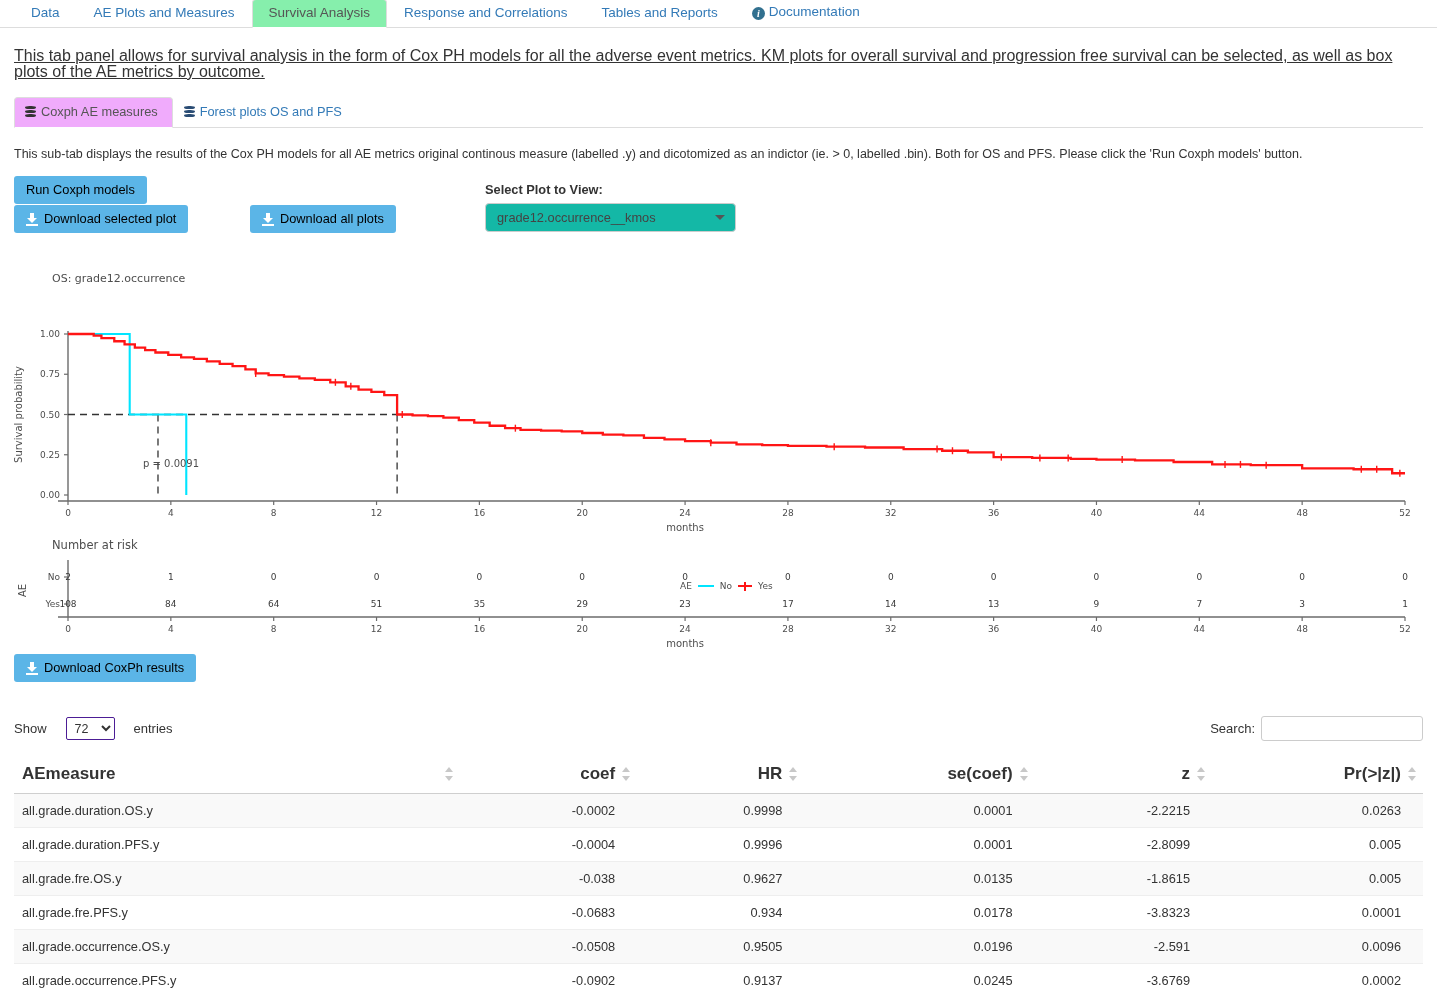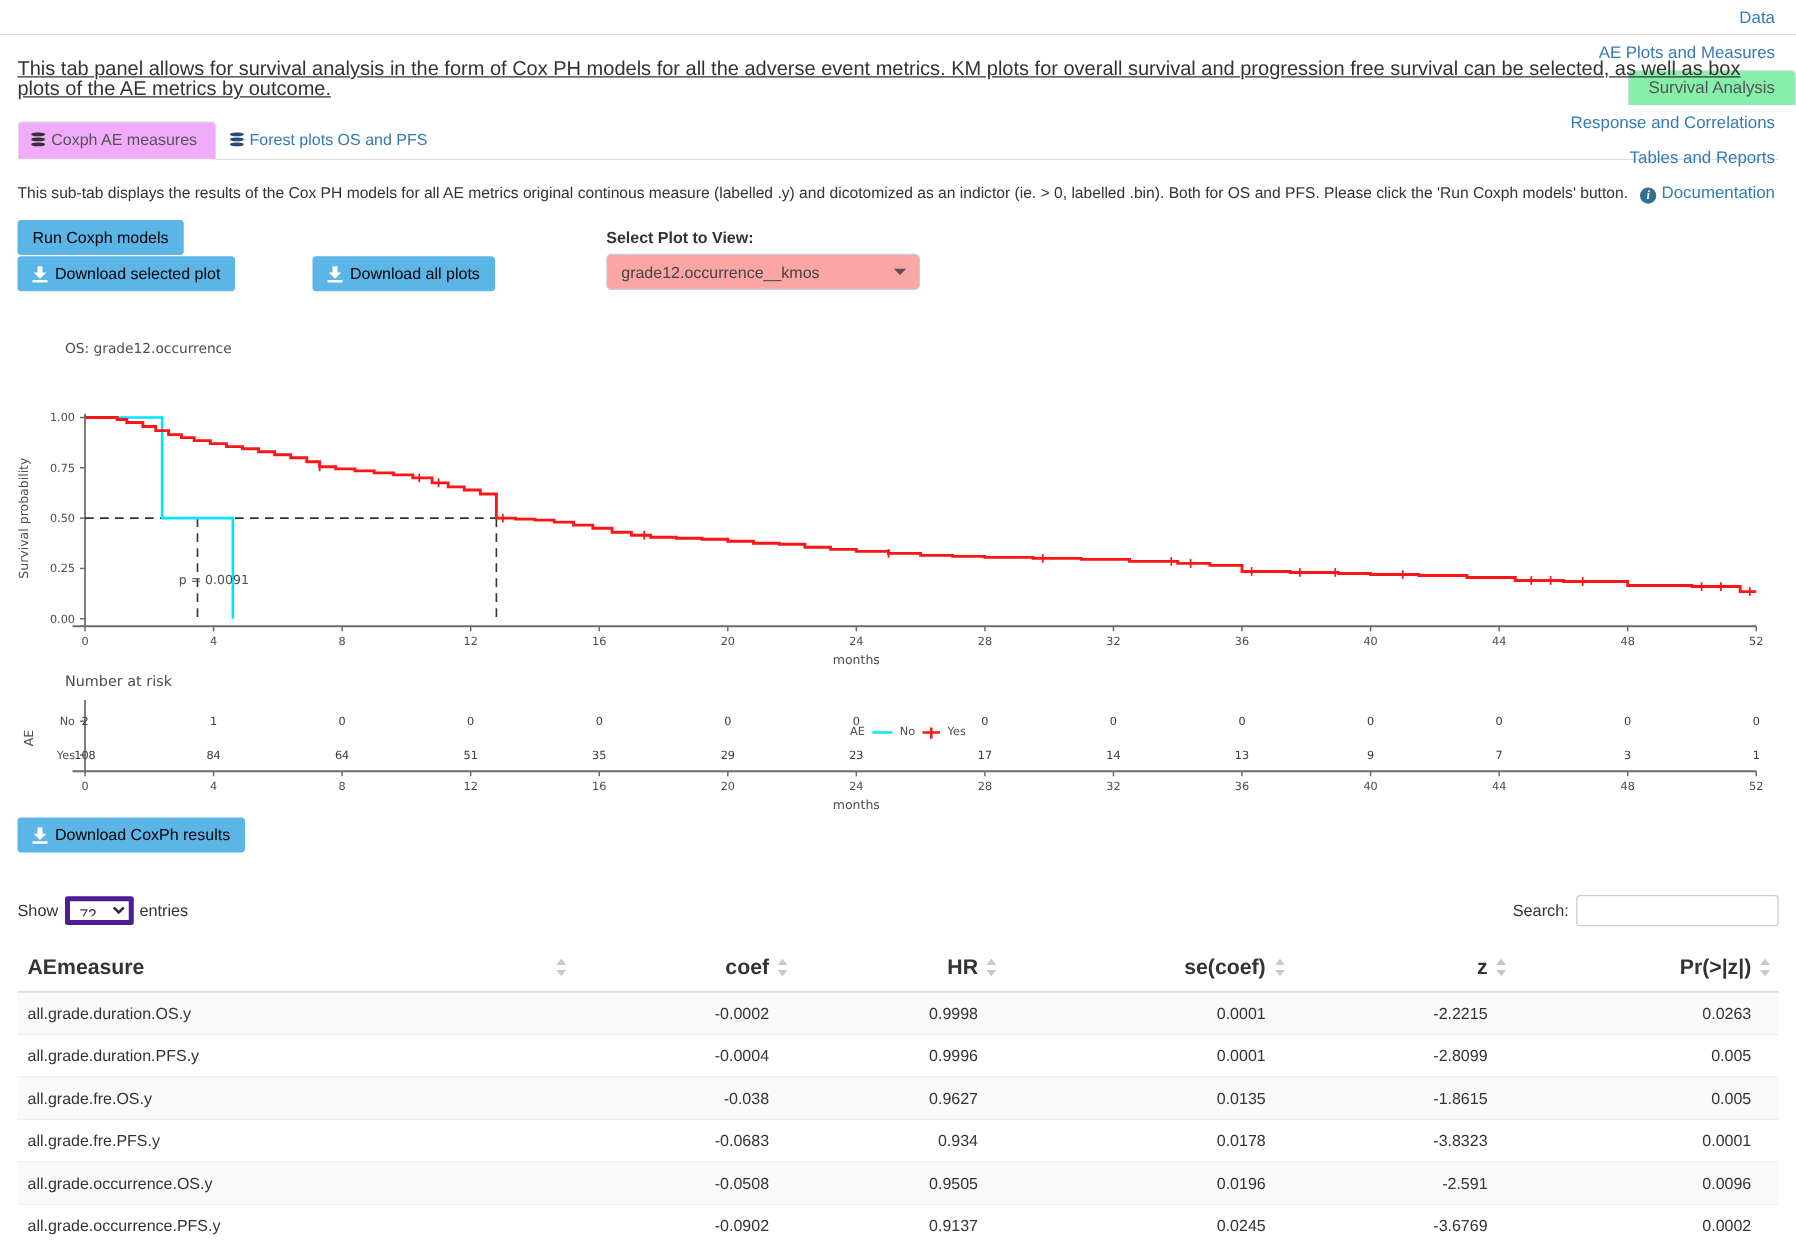--- a/index.html
+++ b/index.html
@@ -12,21 +12,20 @@
   }
   * { box-sizing: border-box; }
 
   
   .navtabs {
     display: flex;
     align-items: flex-end;
     border-bottom: 1px solid #dddddd;
     height: 28px;
     padding-left: 14px;
-    flex-direction: column;
   }
   .navtab {
     font-size: 13.5px;
     color: #337ab7;
     padding: 5px 16px 7px 16px;
     line-height: 15px;
     cursor: pointer;
     border: 1px solid transparent;
     margin-bottom: -1px;
     white-space: nowrap;
@@ -145,21 +144,21 @@
   }
   #run-coxph-button { position:absolute; left:0; top:0; }
   #download-selected-plot-button { position:absolute; left:0; top:29px; }
   #download-all-plots-button { position:absolute; left:236px; top:29px; }
   .select-wrap { position:absolute; left:471px; top:6px; }
   .select-label { font-size: 12.8px; font-weight: bold; color:#333; margin-bottom: 6px; }
   .select-box {
     width: 251px; height: 29px;
     border: 1px solid #cccccc;
     border-radius: 4px;
-    background: #fca5a5;
+    background: #14b8a6;
     display:flex; align-items:center; justify-content:space-between;
     padding: 0 10px 0 11px;
     font-size: 12.8px;
     color: #444444;
     cursor: pointer;
   }
   .caret {
     width:0;height:0;border-left:5px solid transparent;border-right:5px solid transparent;
     border-top:5px solid #555555;
   }
@@ -187,25 +186,25 @@
   .axis-title { font-family: "DejaVu Sans", sans-serif; font-size: 10px; fill: #4d4d4d; }
   .risk-title { font-family: "DejaVu Sans", sans-serif; font-size: 11.5px; fill: #4d4d4d; }
   .risk-num { font-family: "DejaVu Sans", sans-serif; font-size: 9px; fill: #3a3a3a; }
   .pval { font-family: "DejaVu Sans", sans-serif; font-size: 10px; fill: #4d4d4d; }
 
   
   .dt-wrap { margin: 0 14px; position: relative; }
   #download-coxph-results-button { margin: 0 0 0 14px; }
 
   .dt-top { display:flex; justify-content:space-between; align-items:center; margin-top: 34px; }
-  .dt-length { font-size: 13px; color:#333; display:flex; align-items:center; gap:5px; }
+  .dt-length { font-size: 13px; color:#333; display:flex; align-items:center; gap:19px; }
   .dt-length select {
     font-family:"Liberation Sans",sans-serif;
     font-size: 12.5px; padding: 3px 2px 3px 4px;
-    border:4px solid #4c1d95; border-radius:2px; background:#fff; color:#333;
+    border:1px solid #4c1d95; border-radius:2px; background:#fff; color:#333;
     height: 23px;
   }
   .dt-filter { font-size: 13px; color:#333; display:flex; align-items:center; gap:6px; }
   .dt-filter input {
     width: 162px; height: 25px;
     border:1px solid #cccccc; border-radius:3px;
     font-family:"Liberation Sans",sans-serif; font-size:12.5px;
     padding: 2px 6px;
     outline:none;
   }

